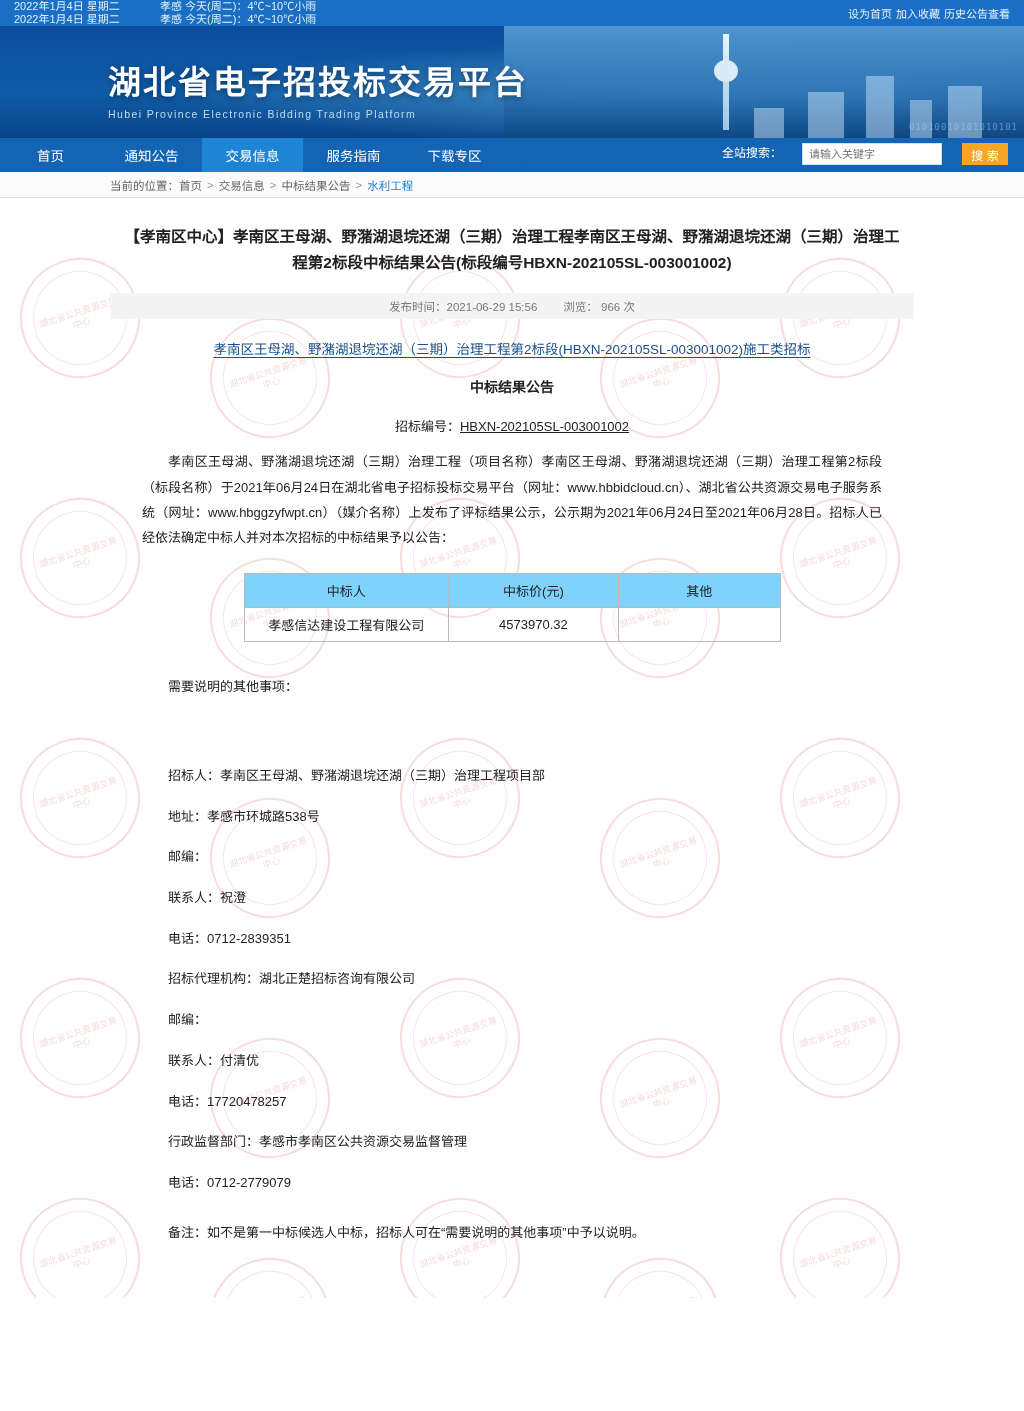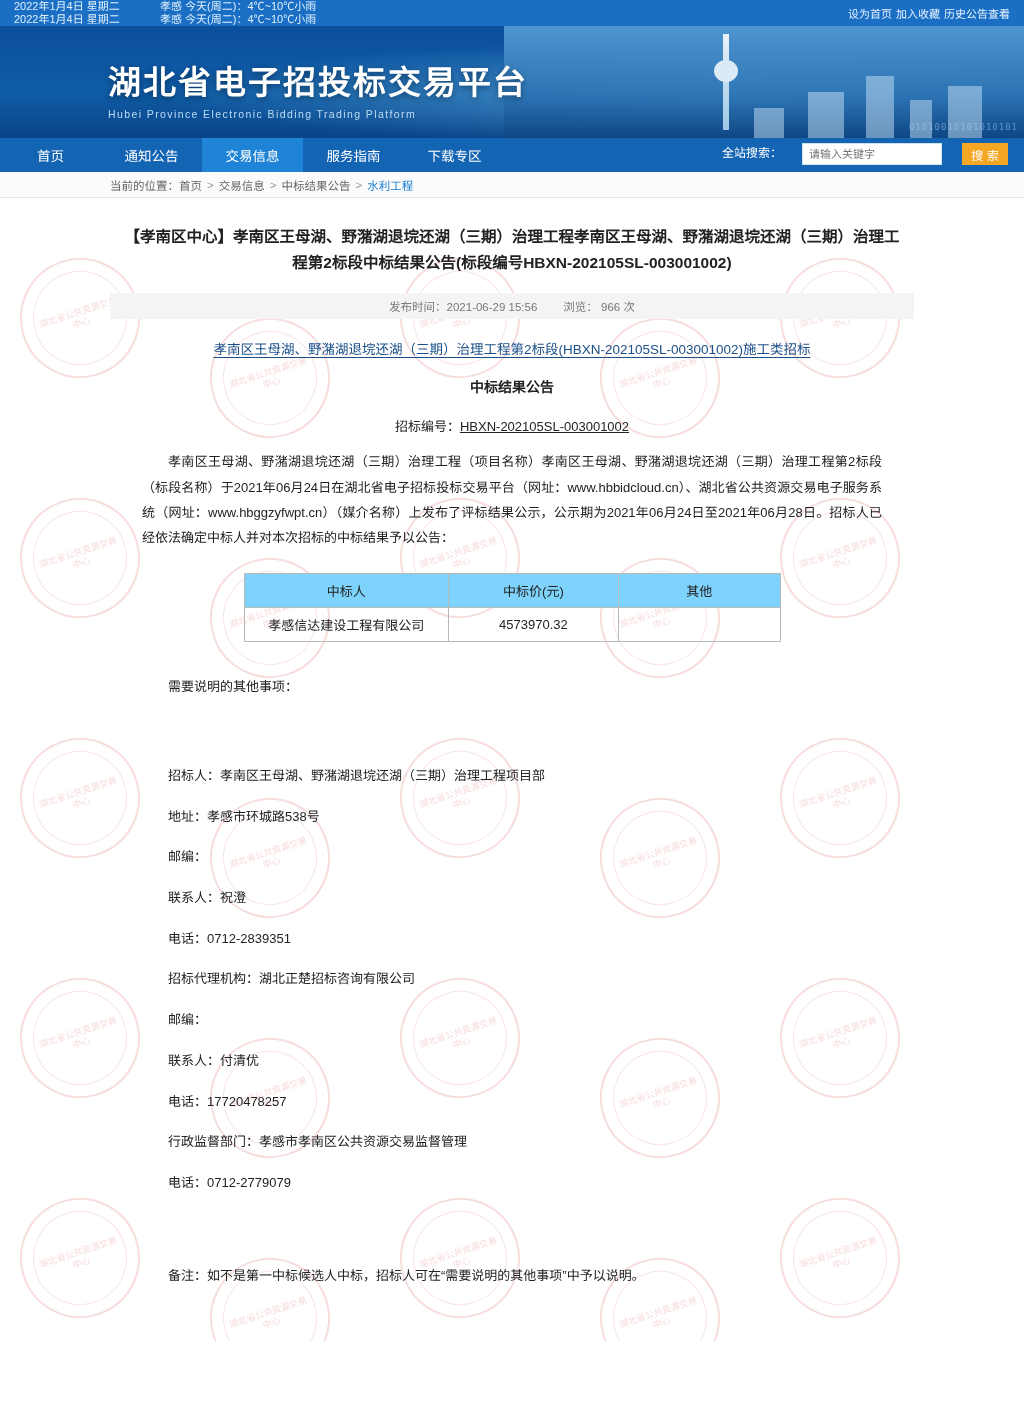--- a/index.html
+++ b/index.html
@@ -160,21 +160,21 @@
   table.result {
     margin:22px auto 0 auto; border-collapse:collapse; width:537px;
   }
   table.result th, table.result td {
     border:1px solid #b9b9b9; height:34px; text-align:center;
     font-size:13px; font-weight:normal; color:#222;
   }
   table.result th { background:#7dd3fc; }
   .gap-para { margin-top:32px; font-size:13px; line-height:1.95; text-indent:2em; color:#222;}
   .info-line { margin-top:16px; font-size:13px; line-height:1.9; text-indent:2em; color:#222;}
-  .remark { margin-top:68px; font-size:13px; line-height:1.9; text-indent:2em; color:#222;}
+  .remark { margin-top:25px; font-size:13px; line-height:1.9; text-indent:2em; color:#222;}
 </style>
 </head>
 <body>
 
 <div class="page">
 
   <div class="topbar">
     <div class="left">
       <span>2022年1月4日 星期二</span>
       <span>2022年1月4日 星期二</span>

